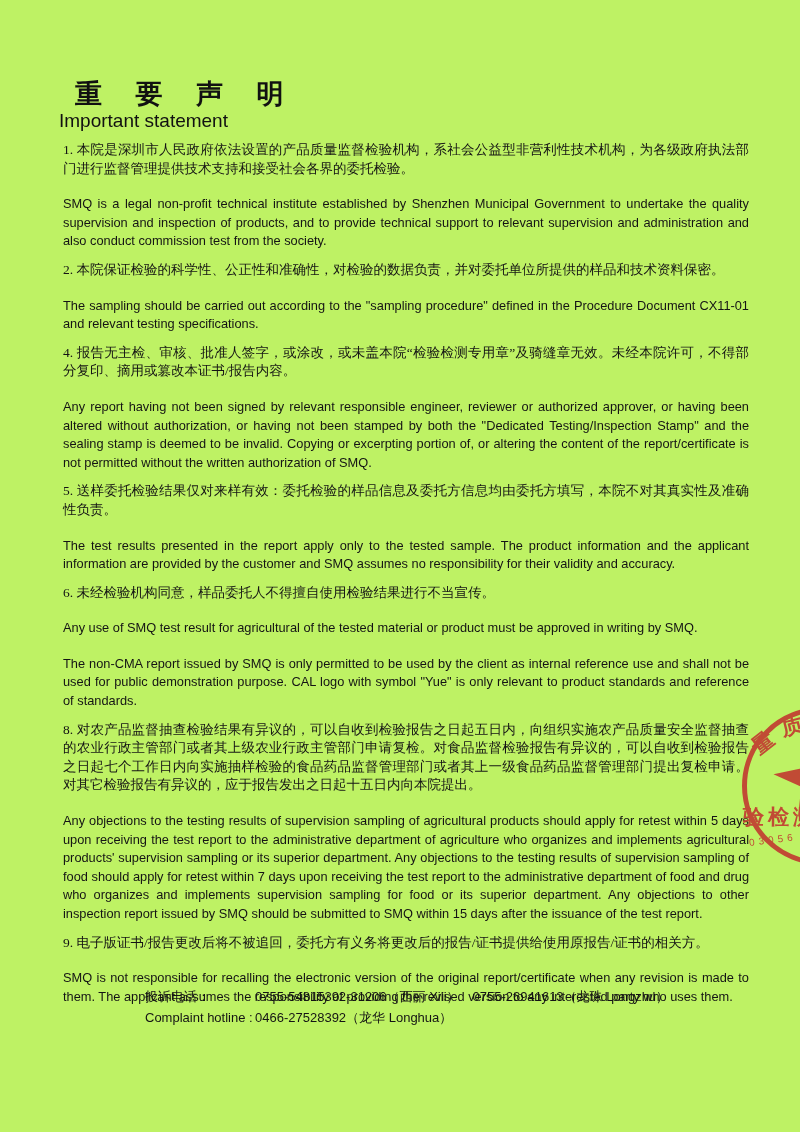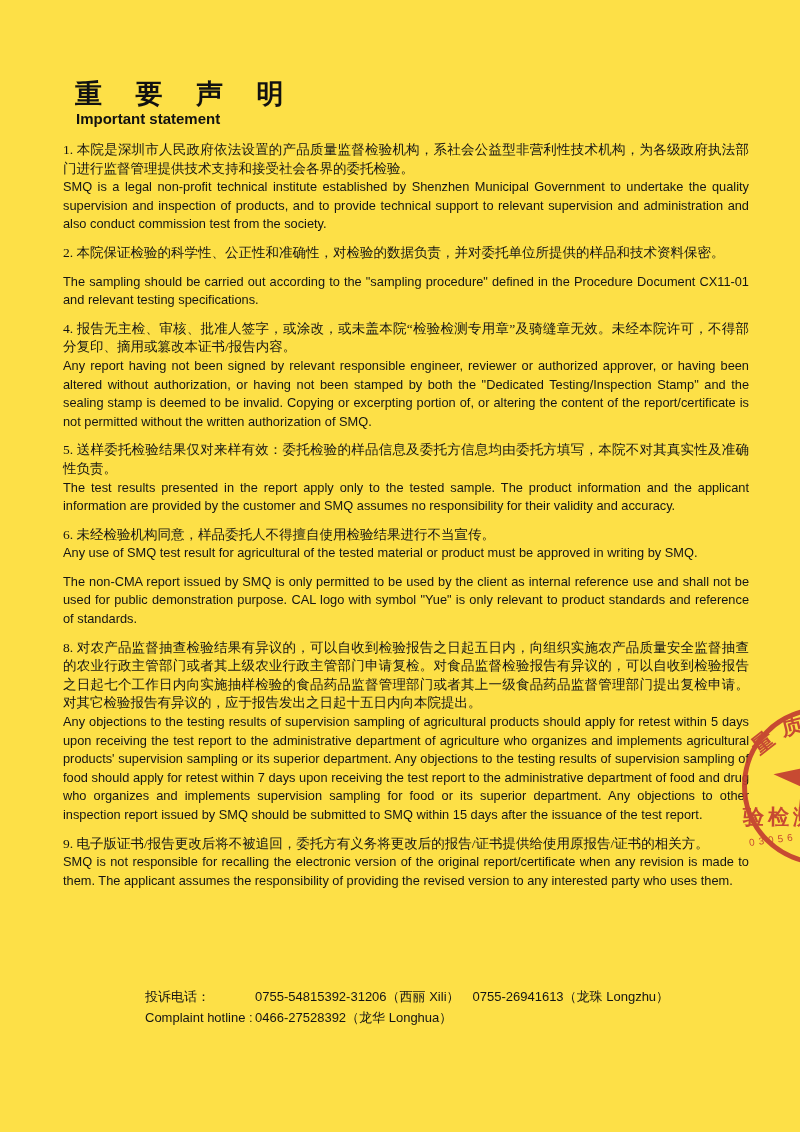--- a/index.html
+++ b/index.html
@@ -1,41 +1,40 @@
 <!DOCTYPE html>
 <html><head>
 <meta charset="utf-8">
 <style>
   html, body { margin: 0; padding: 0; background: #ffffff; }
   .page {
     position: relative;
     width: 800px;
     height: 1132px;
-    background: #fde047;
+    background: #bef264;
     overflow: hidden;
     font-family: "Liberation Sans", "DejaVu Sans", sans-serif;
     color: #1a1a1a;
   }
   .title-cn {
     position: absolute;
     left: 75px;
     top: 76px;
     font-size: 27px;
     font-weight: bold;
     letter-spacing: 13px;
     color: #111;
     font-family: "Liberation Sans", "DejaVu Sans", sans-serif;
   }
   .title-en {
     position: absolute;
-    left: 76px;
+    left: 59px;
     top: 110px;
-    font-size: 15px;
+    font-size: 19px;
     color: #111;
-    font-weight: bold;
   }
   .body-text {
     position: absolute;
     left: 63px;
     top: 141px;
     width: 686px;
   }
   .para { margin: 0 0 10px 0; }
   .cn {
     font-family: "Liberation Serif", "DejaVu Serif", serif;
@@ -43,20 +42,21 @@
     line-height: 18.6px;
     text-align: justify;
     color: #141414;
   }
   .en {
     font-family: "Liberation Sans", "DejaVu Sans", sans-serif;
     font-size: 12.8px;
     line-height: 18.6px;
     text-align: justify;
     color: #141414;
+    margin-top: 17px;
   }
   .footer {
     position: absolute;
     left: 145px;
     top: 988px;
     display: grid;
     grid-template-columns: 110px auto;
     row-gap: 4px;
     font-size: 13px;
     line-height: 17px;

